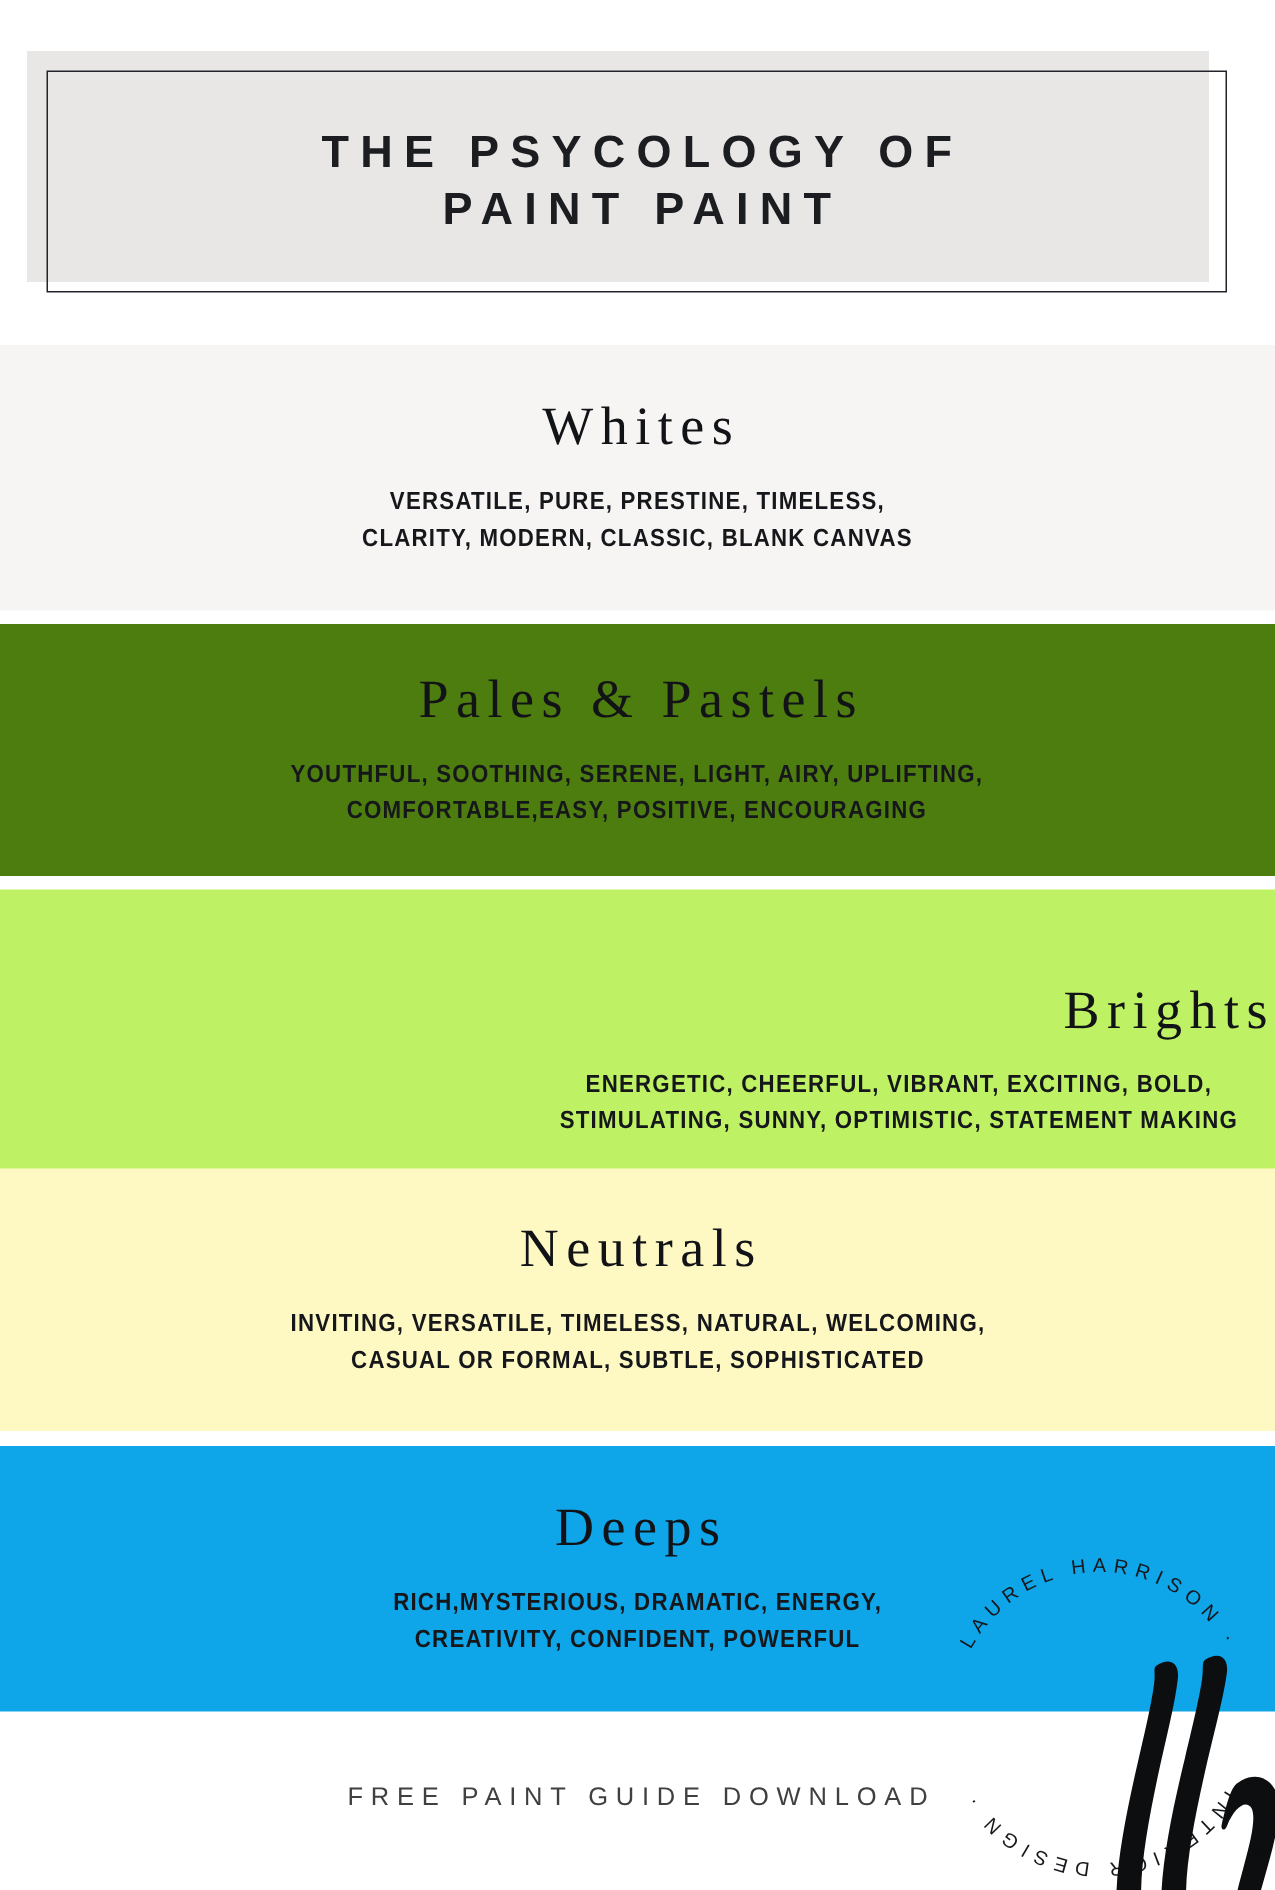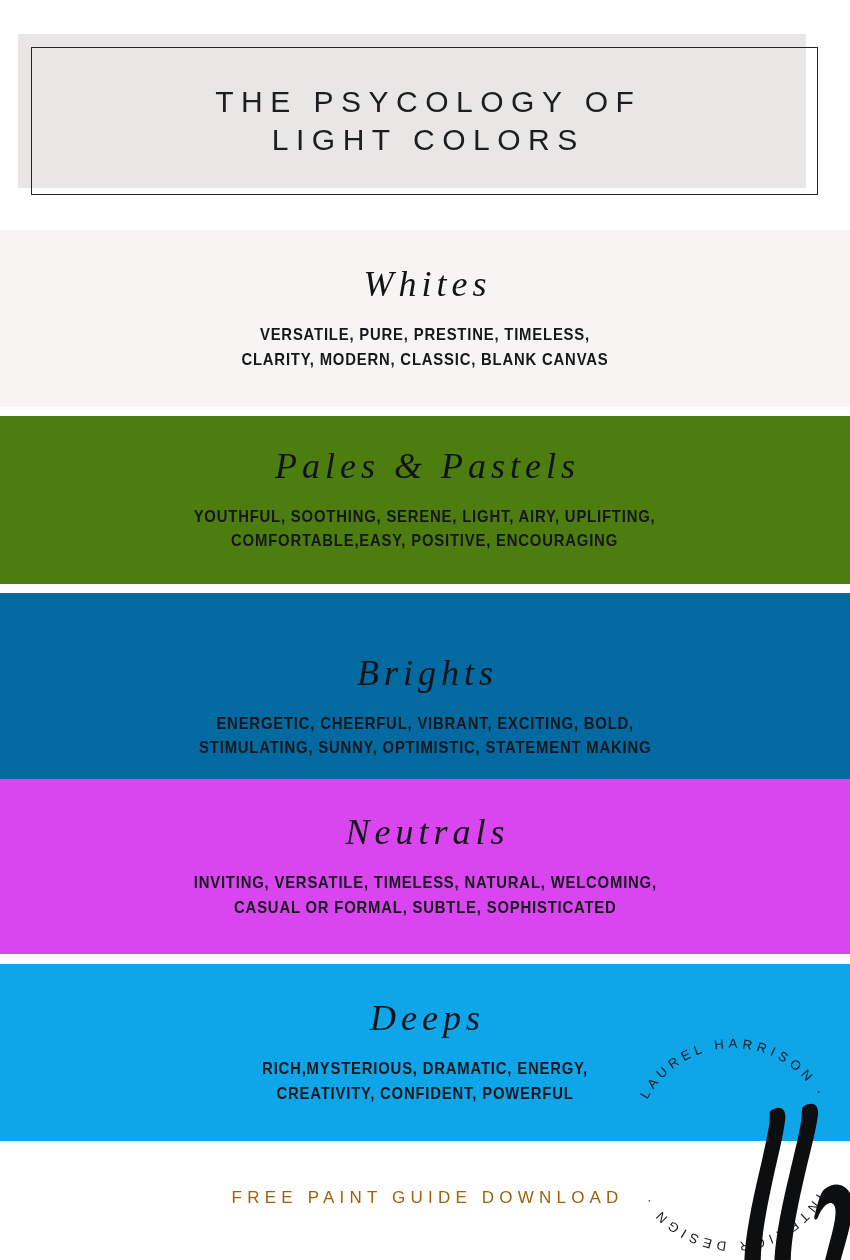--- a/index.html
+++ b/index.html
@@ -50,21 +50,21 @@
     height: 148px;
     display: flex;
     flex-direction: column;
     align-items: center;
     justify-content: center;
     box-sizing: border-box;
   }
   .title-line {
     font-family: "Liberation Sans", sans-serif;
     font-size: 30px;
-    font-weight: 400;
+    font-weight: 700;
     letter-spacing: 7.5px;
     color: #1b1d21;
     line-height: 1.28;
     text-indent: 7.5px;
     white-space: nowrap;
     text-align: center;
   }
 
   
   .color-section {
@@ -72,21 +72,20 @@
     left: 0;
     width: 850px;
     display: flex;
     flex-direction: column;
     align-items: center;
     justify-content: center;
     box-sizing: border-box;
   }
   .section-heading {
     font-family: "Liberation Serif", serif;
-    font-style: italic;
     font-weight: 400;
     font-size: 36px;
     letter-spacing: 5px;
     color: #121317;
     text-indent: 5px;
     margin: 0 0 20px 0;
     line-height: 1;
     white-space: nowrap;
   }
   .section-traits {
@@ -106,21 +105,21 @@
     position: absolute;
     left: 0;
     top: 1188px;
     width: 850px;
     text-align: center;
     font-family: "Liberation Sans", sans-serif;
     font-size: 17px;
     font-weight: 400;
     letter-spacing: 5.2px;
     text-indent: 5.2px;
-    color: #a16207;
+    color: #404040;
   }
 
   
   #brand-logo {
     position: absolute;
     left: 620px;
     top: 1032px;
     width: 226px;
     height: 226px;
   }
@@ -141,49 +140,49 @@
   }
 </style>
 </head>
 <body>
 
 <div id="header-block">
   <div id="header-gray-plate" style="background: rgb(232, 231, 229);"></div>
   <div id="header-outline-frame" style="border-color: rgb(35, 37, 42);"></div>
   <div id="header-title">
     <div class="title-line">THE PSYCOLOGY OF</div>
-    <div class="title-line">LIGHT COLORS</div>
+    <div class="title-line">PAINT PAINT</div>
   </div>
 </div>
 
 <div class="color-section" id="section-whites" style="top: 230px; height: 177px; background: rgb(247, 245, 243); color: rgb(21, 23, 27);">
   <div class="section-heading">Whites</div>
   <div class="section-traits">
     <div>VERSATILE, PURE, PRESTINE, TIMELESS,</div>
     <div>CLARITY, MODERN, CLASSIC, BLANK CANVAS</div>
   </div>
 </div>
 
 <div class="color-section" id="section-pales-and-pastels" style="top: 416px; height: 168px; background: #4d7c0f; color: rgb(21, 23, 27);">
   <div class="section-heading">Pales &amp; Pastels</div>
   <div class="section-traits">
     <div>YOUTHFUL, SOOTHING, SERENE, LIGHT, AIRY, UPLIFTING,</div>
     <div>COMFORTABLE,EASY, POSITIVE, ENCOURAGING</div>
   </div>
 </div>
 
-<div class="color-section" id="section-brights" style="top: 593px; height: 228px; background: #0369a1; color: rgb(21, 23, 27);">
+<div class="color-section" id="section-brights" style="top: 593px; height: 228px; background: #bef264; color: rgb(21, 23, 27); align-items: flex-end;">
   <div class="section-heading">Brights</div>
   <div class="section-traits">
     <div>ENERGETIC, CHEERFUL, VIBRANT, EXCITING, BOLD,</div>
     <div>STIMULATING, SUNNY, OPTIMISTIC, STATEMENT MAKING</div>
   </div>
 </div>
 
-<div class="color-section" id="section-neutrals" style="top: 779px; height: 175px; background: #d946ef; color: rgb(21, 23, 27);">
+<div class="color-section" id="section-neutrals" style="top: 779px; height: 175px; background: #fef9c3; color: rgb(21, 23, 27);">
   <div class="section-heading">Neutrals</div>
   <div class="section-traits">
     <div>INVITING, VERSATILE, TIMELESS, NATURAL, WELCOMING,</div>
     <div>CASUAL OR FORMAL, SUBTLE, SOPHISTICATED</div>
   </div>
 </div>
 
 <div class="color-section" id="section-deeps" style="top: 964px; height: 177px; background: #0ea5e9; color: rgb(21, 23, 27);">
   <div class="section-heading">Deeps</div>
   <div class="section-traits">

